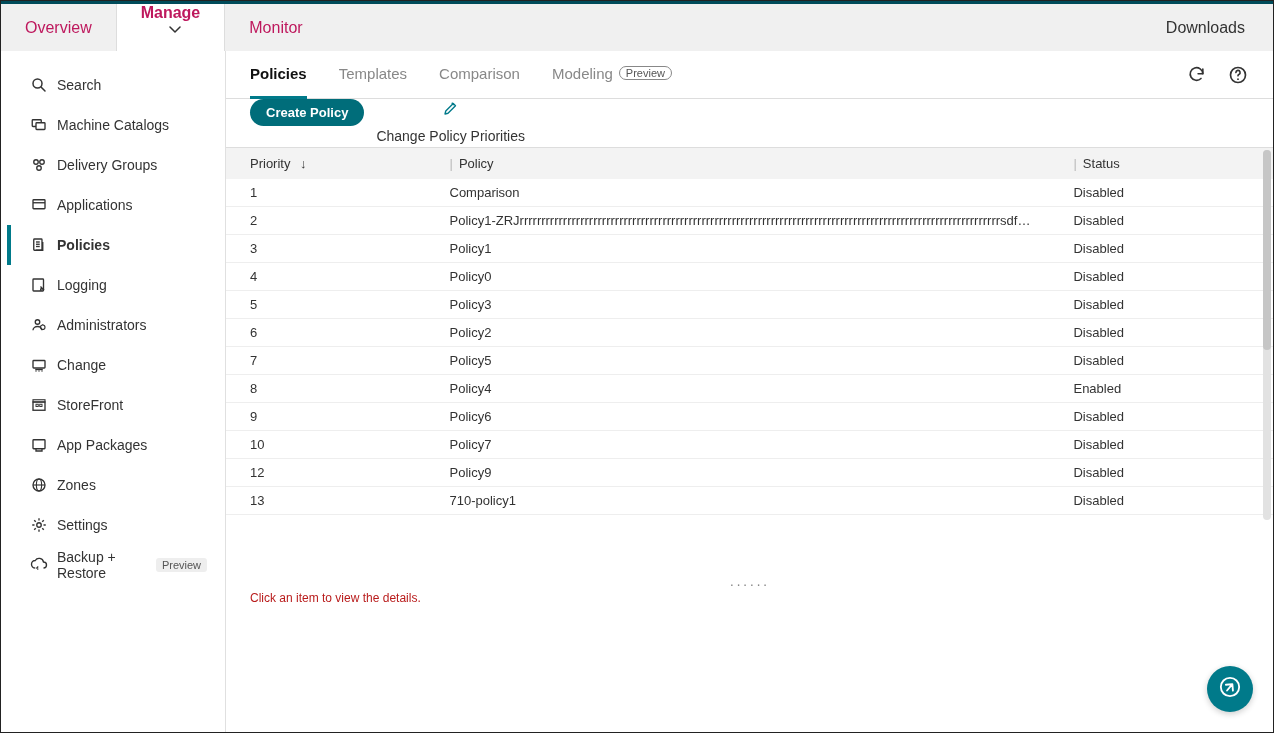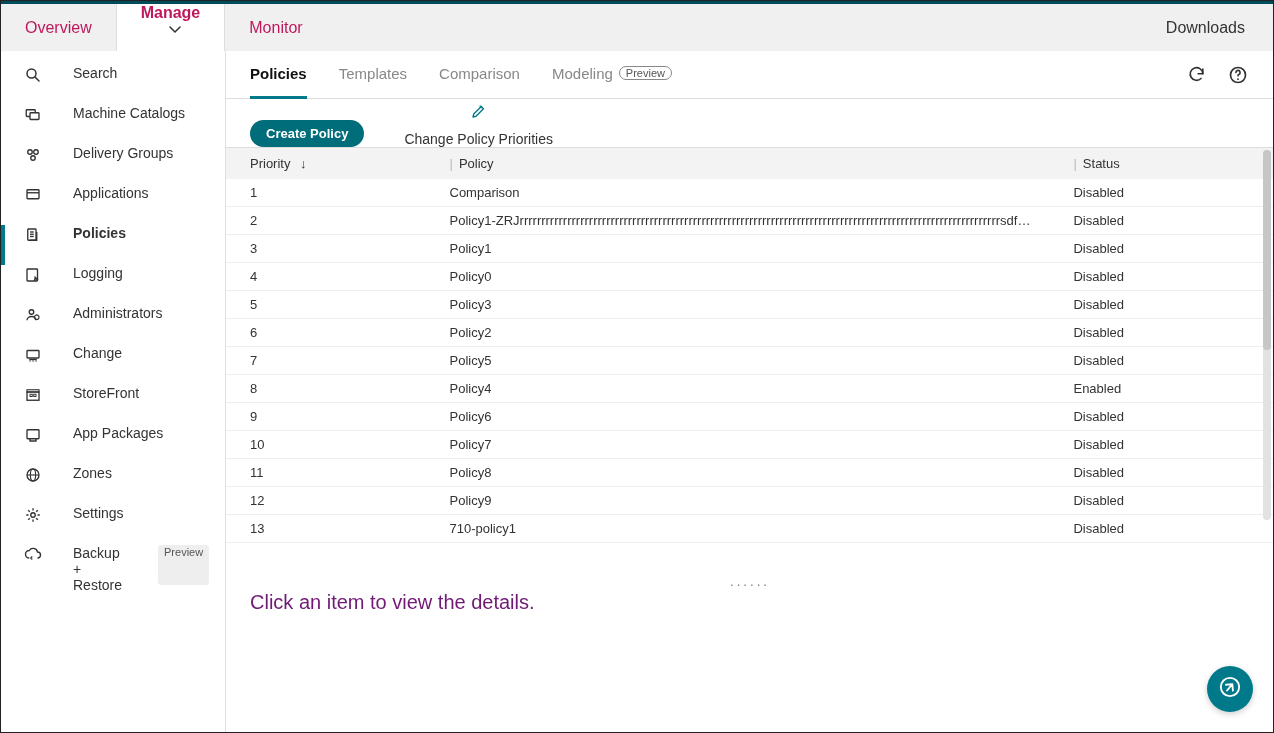--- a/index.html
+++ b/index.html
@@ -60,26 +60,28 @@
     background: #fff;
   }
   .sidebar {
     width: 225px;
     border-right: 1px solid #e0e0e0;
     padding-top: 14px;
     overflow-y: auto;
   }
   .sidebar .item {
     display: flex;
+    align-items: center;
     height: 40px;
     padding: 0 18px 0 22px;
     font-size: 14px;
     color: #333;
     cursor: pointer;
-    gap: 30px;
+    gap: 8px;
+    margin-left: 6px;
   }
   .sidebar .item.active {
     border-left: 4px solid #007a8a;
     padding-left: 18px;
     font-weight: 600;
   }
   .sidebar .icon {
     width: 20px; height: 20px;
     flex-shrink: 0;
     display: flex; align-items: center; justify-content: center;
@@ -139,23 +141,23 @@
   .icon-btn {
     width: 22px; height: 22px;
     cursor: pointer;
     display: flex; align-items: center; justify-content: center;
     color: #333;
   }
   
   .actions {
     height: 48px;
     display: flex;
-    align-items: flex-end;
+    align-items: flex-start;
     padding: 0 24px;
-    gap: 40px;
+    gap: 12px;
   }
   .btn-primary {
     background: #006d7a;
     color: #fff;
     border: none;
     border-radius: 14px;
     padding: 6px 16px;
     font-size: 13px;
     font-weight: 600;
     cursor: pointer;
@@ -214,22 +216,22 @@
     font-size: 14px;
     letter-spacing: 2px;
     color: #888;
     user-select: none;
     cursor: row-resize;
     background: #fff;
   }
   .detail {
     height: 150px;
     padding: 8px 24px;
-    font-size: 20px;
-    color: #701a75;
+    font-size: 12px;
+    color: #b91c1c;
     border-top: 1px solid transparent;
   }
   
   .scroll-strip {
     position: absolute;
     top: 0;
     right: 0;
     width: 8px;
     height: 370px;
     background: #e2e2e2;
@@ -529,25 +531,20 @@
                 <td class="col-priority">9</td>
                 <td class="col-policy">Policy6</td>
                 <td class="col-status">Disabled</td>
               </tr>
               <tr>
                 <td class="col-priority">10</td>
                 <td class="col-policy">Policy7</td>
                 <td class="col-status">Disabled</td>
               </tr>
               <tr>
-                <td class="col-priority">11</td>
-                <td class="col-policy">Policy8</td>
-                <td class="col-status">Disabled</td>
-              </tr>
-              <tr>
                 <td class="col-priority">12</td>
                 <td class="col-policy">Policy9</td>
                 <td class="col-status">Disabled</td>
               </tr>
               <tr>
                 <td class="col-priority">13</td>
                 <td class="col-policy">710-policy1</td>
                 <td class="col-status">Disabled</td>
               </tr>
             </tbody>

